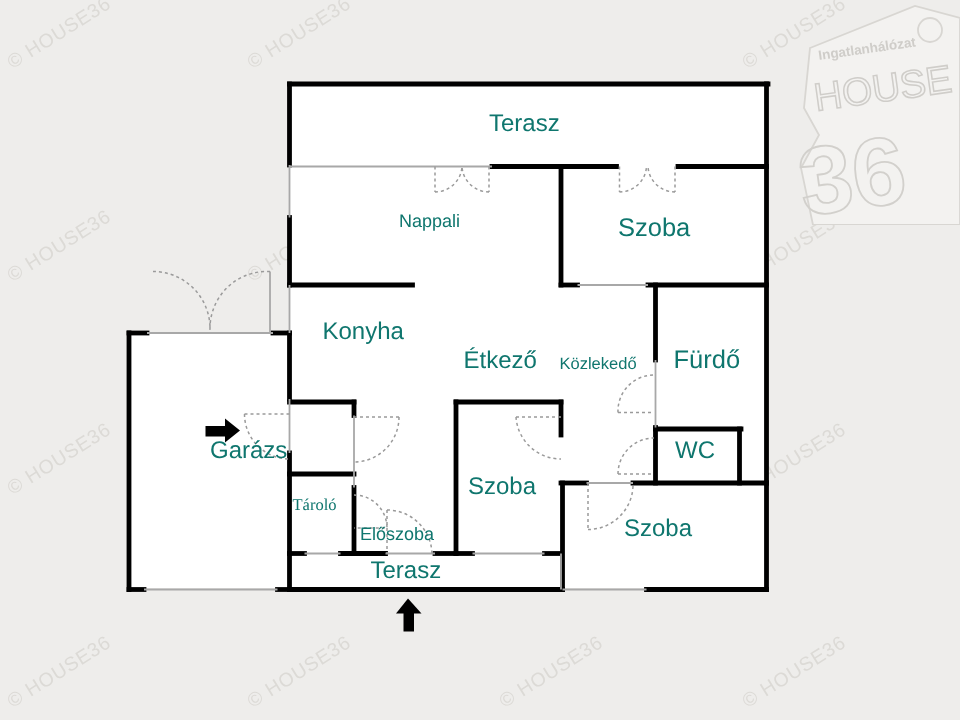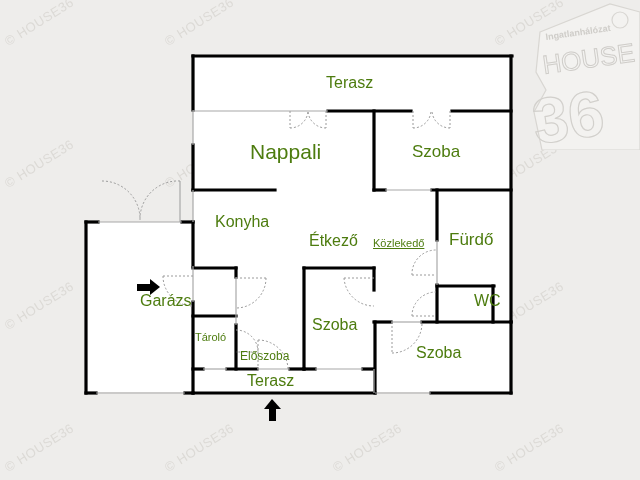--- a/index.html
+++ b/index.html
@@ -1,19 +1,19 @@
 <!DOCTYPE html>
 <html><head>
 <meta charset="utf-8">
 <style>
   html, body { margin: 0; padding: 0; }
   body { width: 640px; height: 480px; background: #eeedeb; overflow: hidden; position: relative; font-family: "Liberation Sans", sans-serif; }
   #plan { position: absolute; left: 0; top: 0; width: 640px; height: 480px; }
   .wm { position: absolute; color: #dcdad6; font-size: 13px; transform: rotate(-32deg); transform-origin: left top; white-space: nowrap; letter-spacing: 0.5px; font-family: "Liberation Sans", sans-serif; }
-  .label { position: absolute; color: #4d7c0f; white-space: nowrap; font-family: "Liberation Sans", sans-serif; }
+  .label { position: absolute; color: #0f766e; white-space: nowrap; font-family: "Liberation Sans", sans-serif; }
   .logo { position: absolute; left: 532px; top: 2px; width: 108px; height: 148px; }
 </style>
 </head>
 <body>
 
 <div class="wm" style="left:2px;top:36px;">© HOUSE36</div>
 <div class="wm" style="left:162px;top:36px;">© HOUSE36</div>
 <div class="wm" style="left:492px;top:36px;">© HOUSE36</div>
 <div class="wm" style="left:2px;top:178px;">© HOUSE36</div>
 <div class="wm" style="left:162px;top:178px;">© HOUSE36</div>
@@ -148,25 +148,25 @@
     <rect x="137" y="284" width="14" height="7"></rect>
     <polygon points="150,279 160,287 150,295"></polygon>
   </g>
   <g fill="#000">
     <rect x="269" y="408" width="7" height="13"></rect>
     <polygon points="264,409 272,399 281,409"></polygon>
   </g>
 </svg>
 
 <div class="label" style="left:326px;top:74px;font-size:16px;">Terasz</div>
-<div class="label" style="left:250px;top:140px;font-size:21px;">Nappali</div>
+<div class="label" style="left:266px;top:140px;font-size:12px;">Nappali</div>
 <div class="label" style="left:412px;top:142px;font-size:17px;">Szoba</div>
 <div class="label" style="left:215px;top:213px;font-size:16px;">Konyha</div>
 <div class="label" style="left:309px;top:209px;font-size:16px;margin-top:23px;">Étkező</div>
-<div class="label" style="left:373px;top:237px;font-size:11px;text-decoration:underline;">Közlekedő</div>
+<div class="label" style="left:373px;top:237px;font-size:11px;">Közlekedő</div>
 <div class="label" style="left:449px;top:230px;font-size:17px;">Fürdő</div>
 <div class="label" style="left:109px;top:292px;font-size:16px;margin-left:31px;">Garázs</div>
 <div class="label" style="left:240px;top:311px;font-size:12px;margin-top:38px;">Előszoba</div>
-<div class="label" style="left:195px;top:331px;font-size:11px;">Tároló</div>
+<div class="label" style="left:195px;top:331px;font-size:11px;font-family:Liberation Serif, serif;">Tároló</div>
 <div class="label" style="left:312px;top:316px;font-size:16px;">Szoba</div>
-<div class="label" style="left:450px;top:292px;font-size:16px;margin-left:24px;">WC</div>
+<div class="label" style="left:450px;top:292px;font-size:16px;">WC</div>
 <div class="label" style="left:416px;top:344px;font-size:16px;">Szoba</div>
 <div class="label" style="left:247px;top:372px;font-size:16px;">Terasz</div>
 
 </body></html>

